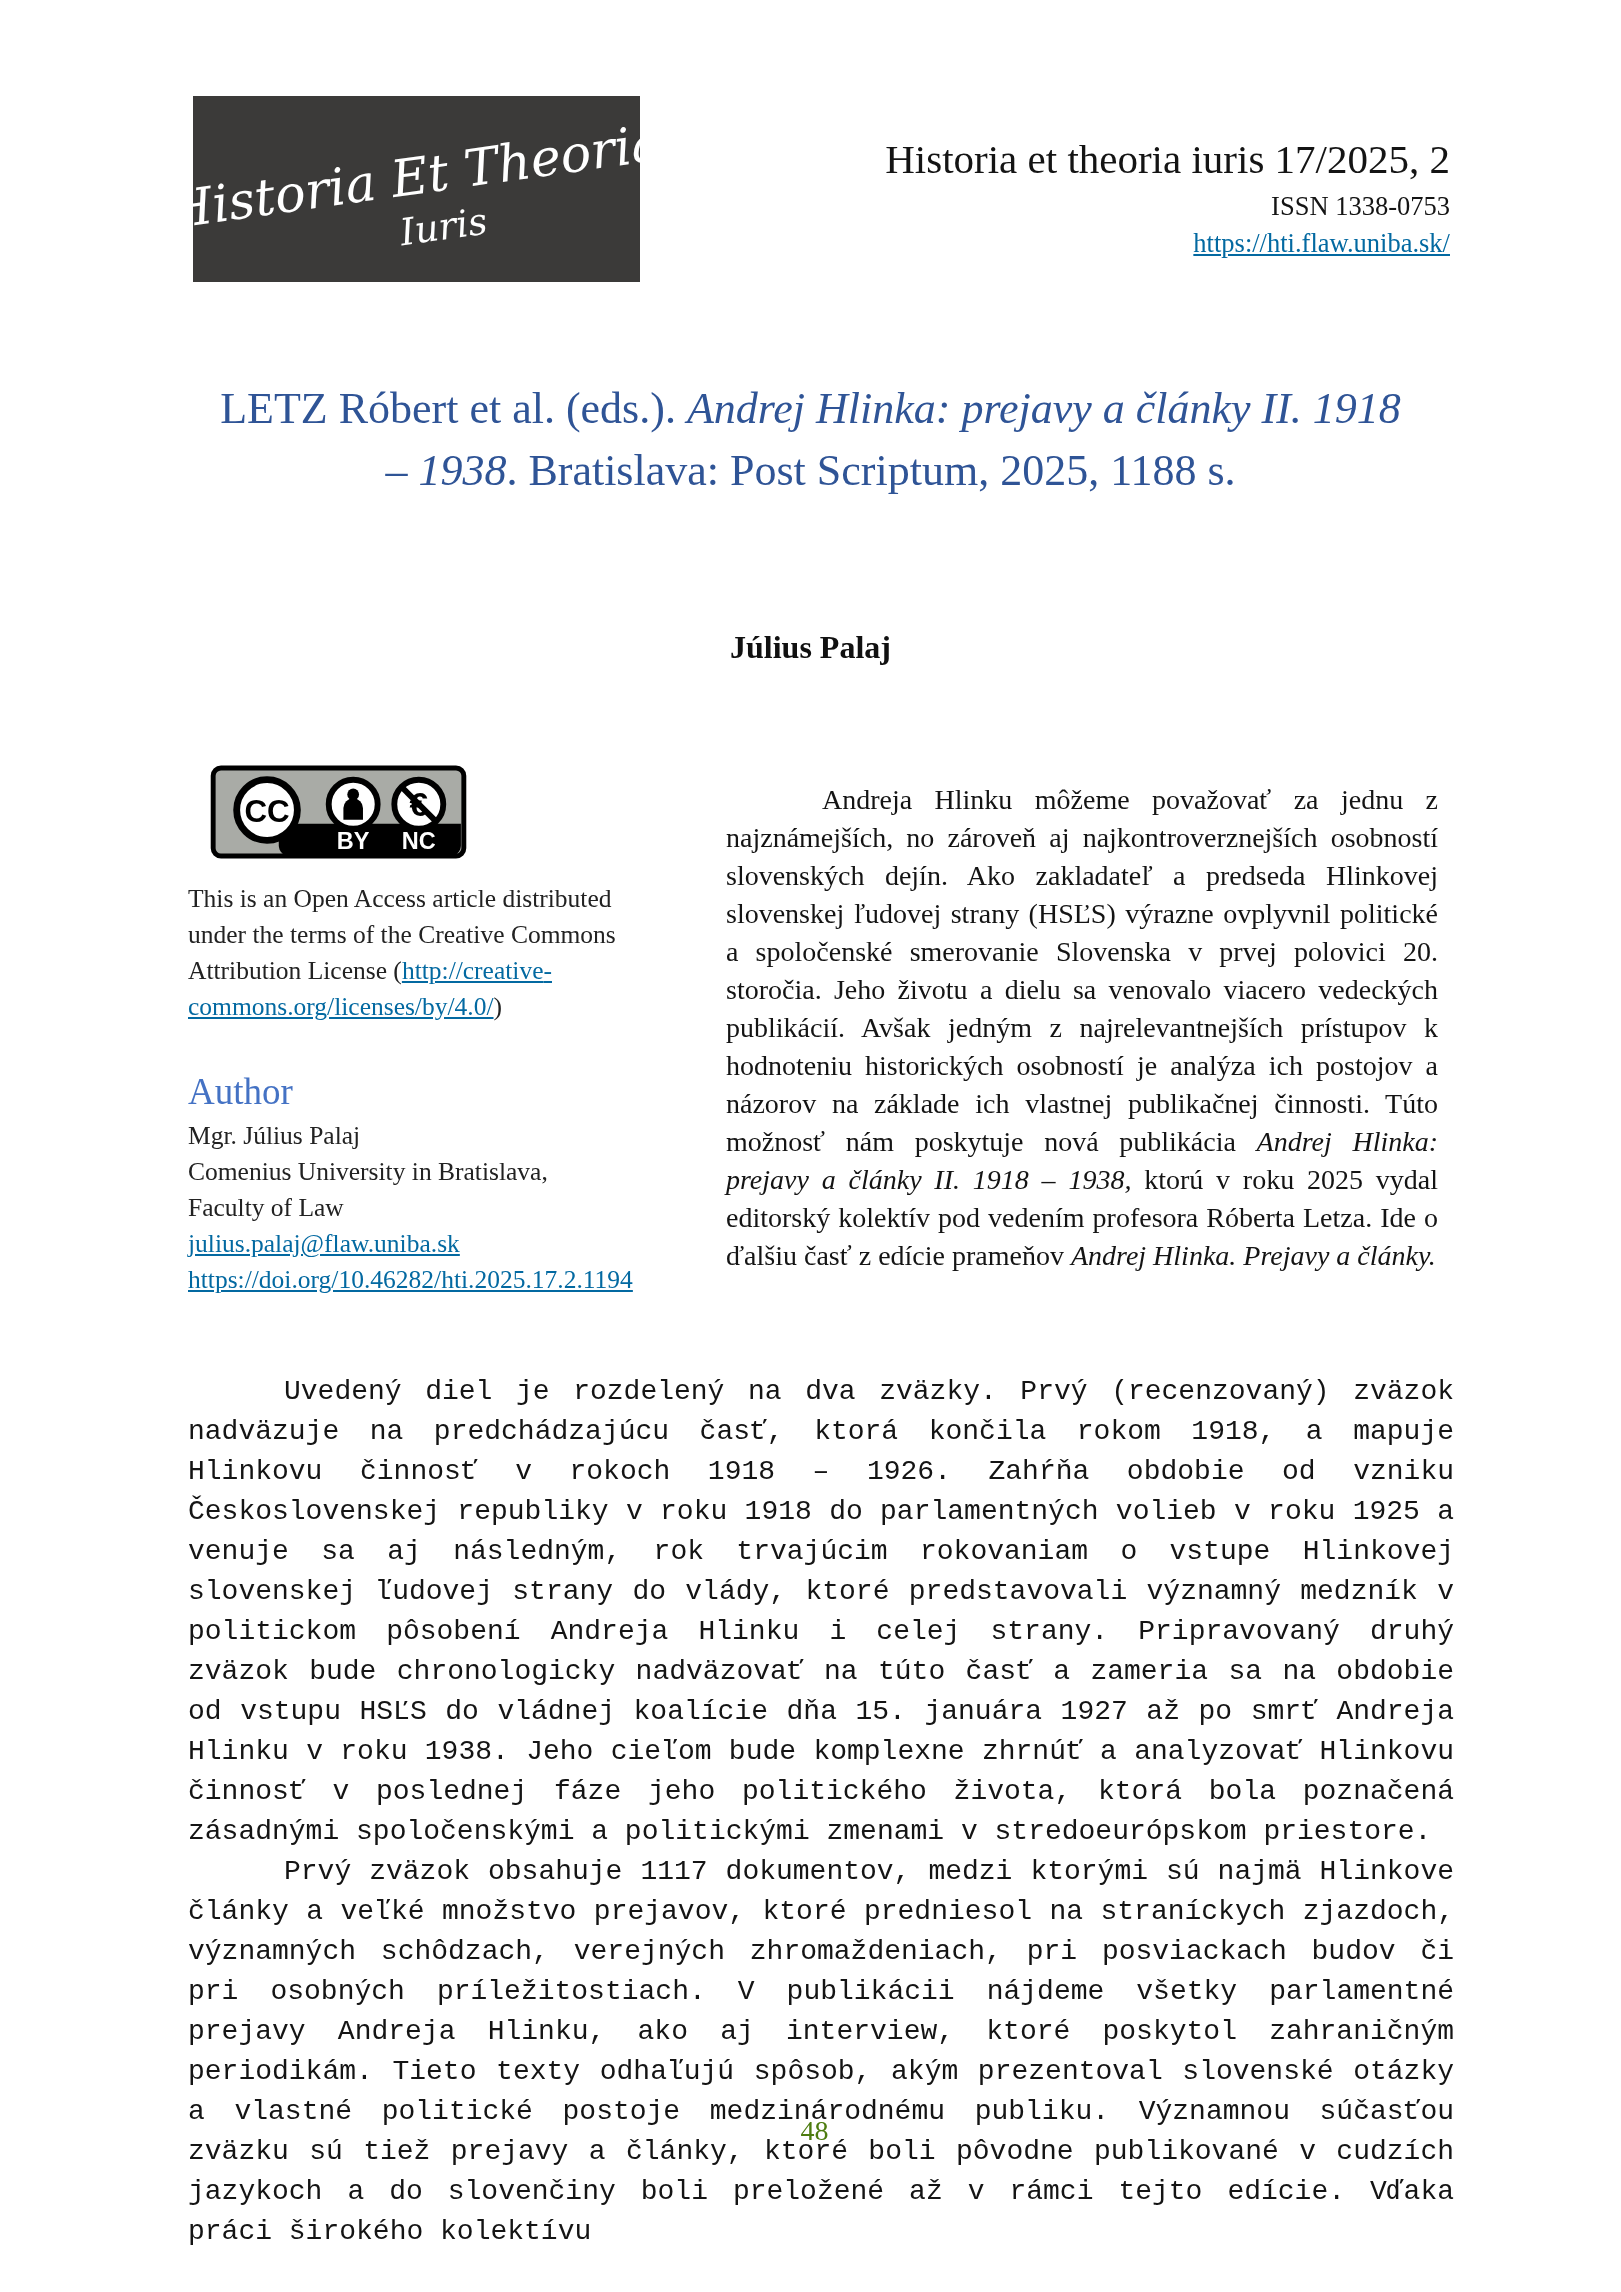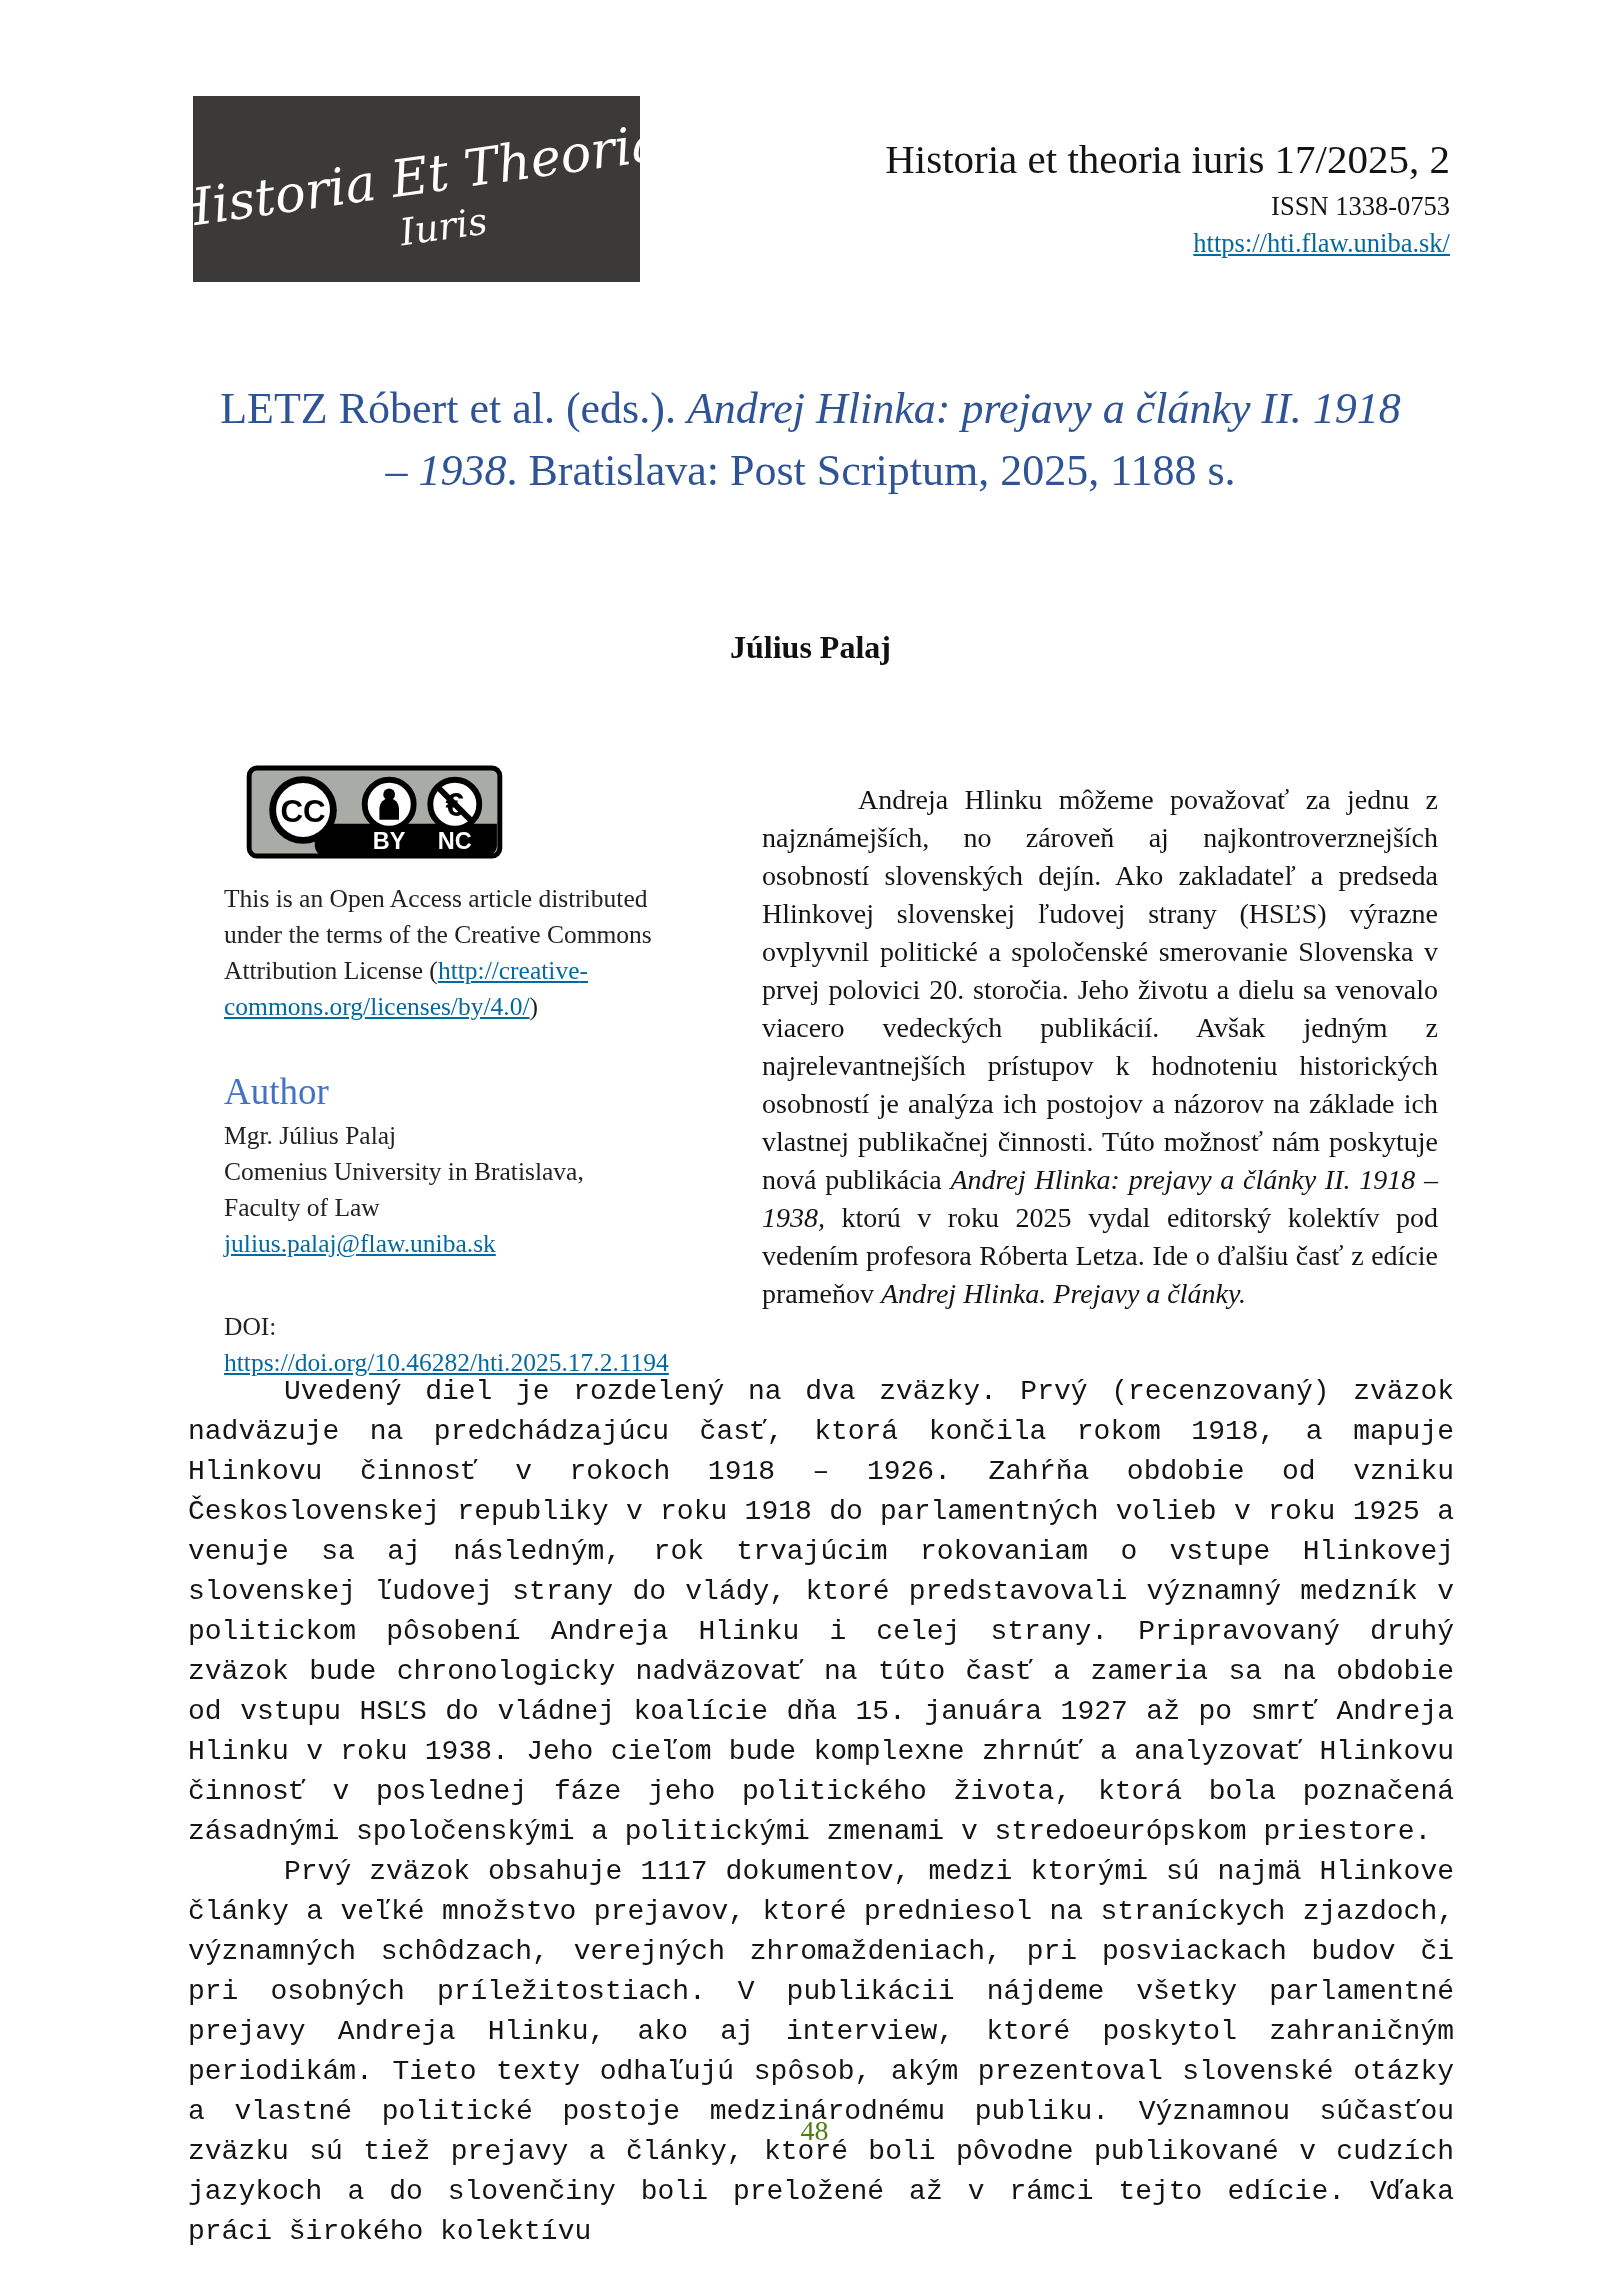--- a/index.html
+++ b/index.html
@@ -35,21 +35,21 @@
   .it{font-style:italic;}
   .author-name{
     position:absolute;top:629px;left:0;width:100%;
     text-align:center;font-size:32px;font-weight:700;color:#111;
   }
   
   .content{
     position:absolute;top:765px;left:188px;width:1266px;
     display:flex;align-items:flex-start;
   }
-  .sidebar{flex:0 0 468px;margin-right:54px;margin-left:36px;}
+  .sidebar{flex:0 0 468px;margin-right:54px;}
   .cc-badge{display:block;margin-left:21.6px;}
   .license-note{
     margin:21.6px 0 0 0;width:449px;
     font-size:25.5px;line-height:36px;color:#222;
   }
   .author-heading{
     margin:45px 0 5.9px 0;font-size:37px;line-height:43px;
     font-weight:400;color:#4472c4;
   }
   .sidebar-line{font-size:25.5px;line-height:36px;color:#222;}
@@ -124,21 +124,20 @@
       <p class="license-note"><span>This is an Open Access article distributed under the terms of the Creative Commons Attribution License (</span><span class="lnk">http://creative­commons.org/licenses/by/4.0/</span><span>)</span></p>
 
       <h2 class="author-heading">Author</h2>
 
       <div class="sidebar-line">Mgr. Július Palaj</div>
       <div class="sidebar-line">Comenius University in Bratislava,</div>
       <div class="sidebar-line">Faculty of Law</div>
 
       <a class="email-link">julius.palaj@flaw.uniba.sk</a>
 
-      <div class="doi-label">DOI:</div>
       <a class="doi-link">https://doi.org/10.46282/hti.2025.17.2.1194</a>
     </aside>
 
     <div class="main-col">
       <p><span>Andreja Hlinku môžeme považovať za jednu z najznámejších, no zároveň aj najkontroverznej­ších osobností slovenských dejín. Ako zakladateľ a predseda Hlinkovej slovenskej ľudovej strany (HSĽS) výrazne ovplyvnil politické a spoločenské smerovanie Slovenska v prvej polovici 20. storočia. Jeho životu a dielu sa venovalo viacero vedeckých publikácií. Avšak jedným z najrelevantnejších prí­stupov k hodnoteniu historických osobností je ana­lýza ich postojov a názorov na základe ich vlastnej publikačnej činnosti. Túto možnosť nám poskytuje nová publikácia </span><span class="it">Andrej Hlinka: prejavy a články II. 1918 – 1938,</span><span> ktorú v roku 2025 vydal editorský ko­lektív pod vedením profesora Róberta Letza. Ide o ďalšiu časť z edície prameňov </span><span class="it">Andrej Hlinka. Pre­javy a články.</span></p>
     </div>
   </div>
 
   <div class="fullwidth">
     <p>Uvedený diel je rozdelený na dva zväzky. Prvý (recenzovaný) zväzok nadväzuje na predchádzajúcu časť, ktorá končila rokom 1918, a mapuje Hlinkovu činnosť v rokoch 1918 – 1926. Zahŕňa obdobie od vzniku Československej republiky v roku 1918 do parla­mentných volieb v roku 1925 a venuje sa aj následným, rok trvajúcim rokovaniam o vstupe Hlinkovej slovenskej ľudovej strany do vlády, ktoré predstavovali významný medzník v po­litickom pôsobení Andreja Hlinku i celej strany. Pripravovaný druhý zväzok bude chrono­logicky nadväzovať na túto časť a zameria sa na obdobie od vstupu HSĽS do vládnej koa­lície dňa 15. januára 1927 až po smrť Andreja Hlinku v roku 1938. Jeho cieľom bude kom­plexne zhrnúť a analyzovať Hlinkovu činnosť v poslednej fáze jeho politického života, ktorá bola poznačená zásadnými spoločenskými a politickými zmenami v stredoeuróp­skom priestore.</p>

